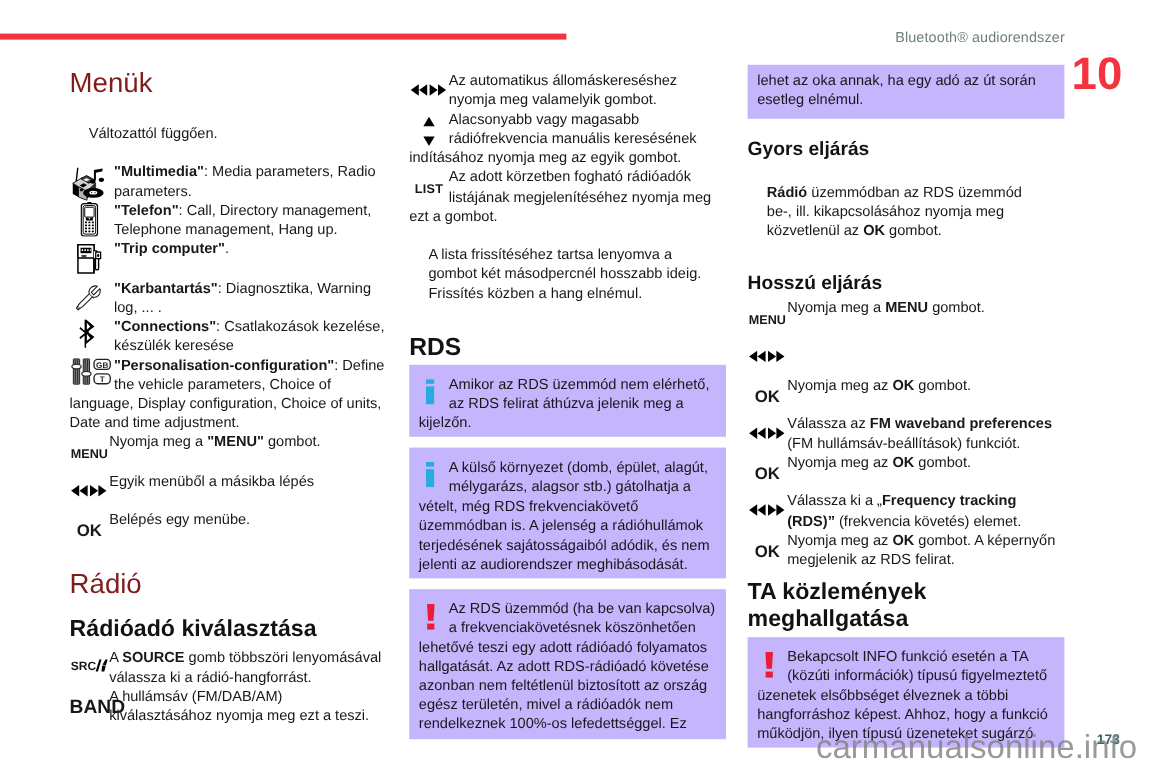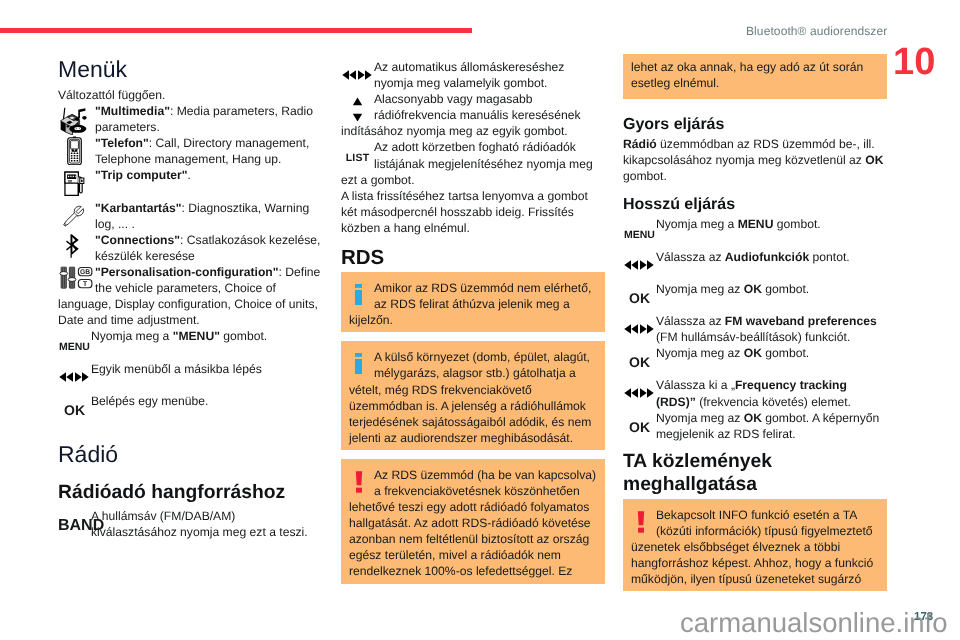--- a/index.html
+++ b/index.html
@@ -19,31 +19,31 @@
   .ico>svg{position:absolute;left:0;top:0;}
   .btn{float:left;width:33px;height:32.2px;font-weight:bold;font-size:10.5px;text-align:center;
        position:relative;box-sizing:border-box;line-height:1;}
   .btn>span,.btn>svg{position:absolute;}
   .btnsrc .srctxt{left:1px;top:11px;font-size:10px;}
   .btnsrc .srcic{left:21px;top:9px;}
   .col1{left:58px;top:58px;}
   .col2{left:341px;top:59px;}
   .col3{left:623px;top:54px;}
 
-  h2.sec{font-weight:normal;color:#0f172a;font-size:23px;line-height:23px;margin:0;padding:0 0 6px 0;}
+  h2.sec{font-weight:normal;color:#7f1d1d;font-size:23px;line-height:23px;margin:0;padding:0 0 6px 0;}
   h3.sub{font-size:19.3px;line-height:22px;font-weight:bold;margin:0;padding:10px 0 4px 0;color:#101214;}
   h2.sec2{padding:18px 0 0 0;height:29px;box-sizing:content-box;}
   h4.sub2{font-size:14px;line-height:18px;font-weight:bold;margin:0 0 1px 0;color:#16181a;}
-  p{margin:0;}
+  p{margin:16px;}
   b{font-weight:bold;}
 
   .ico{float:left;margin-right:4px;}
   .btn{float:left;font-weight:bold;text-align:center;}
 
-  .box{background:#fdba74;padding:8px 8px 4px 8px;margin:0 0 9px 0;position:relative;}
+  .box{background:#c4b5fd;padding:8px 8px 4px 8px;margin:0 0 9px 0;position:relative;}
   .boxico{float:left;width:25px;height:32.2px;position:relative;}
   .boxico>svg{position:absolute;left:6px;top:4px;}
   .btnupdn{height:32.2px;}
   .btnupdn>svg{left:11px;top:6px;}
   .btnarr>svg{left:1px;top:11px;}
   .btnlist{letter-spacing:0.2px;}
   h3.rds{font-size:20.5px;padding:11px 0 3px 0;}
   h4.sub2{font-size:16px;line-height:17px;font-weight:bold;margin:0;padding:8px 0 3px 0;color:#101214;}
   h4.h-long{padding-top:12px;}
   h3.ta{font-size:19.3px;line-height:23.5px;padding:8px 0 2px 0;}
@@ -221,22 +221,36 @@
       <div class="clr"></div>
     </div>
 
     <div class="step">
       <span class="btn btnok" style="font-size: 14px; padding-top: 10px;">OK</span>
         <span class="t">Belépés egy menübe.</span>
       <div class="clr"></div>
     </div>
 
     <h2 class="sec sec2">Rádió</h2>
-    <h3 class="sub">Rádióadó hangforráshoz</h3>
-
+    <h3 class="sub">Rádióadó kiválasztása</h3>
+
+    <div class="step">
+      <span class="btn btnsrc">
+          <span class="srctxt">SRC</span>
+          <svg class="srcic" viewBox="0 0 26 22" width="13" height="11">
+            <g fill="#000">
+              <path d="M7.5 1.0 L11.2 1.0 L5.2 21.0 L1.5 21.0 Z"></path>
+              <path d="M17.8 1.0 L21.5 1.0 L18.2 12.0 C16.8 10.4 14.8 9.7 12.5 10.2 Z"></path>
+              <path d="M12.3 11.4 C14.9 10.6 17.0 11.5 18.1 13.3 L15.7 21.0 L11.1 21.0 Z"></path>
+            </g>
+          </svg>
+        </span>
+      <span class="t"><span>A </span><b>SOURCE</b><span> gomb többszöri lenyomásával válassza ki a rádió-hangforrást.</span></span>
+      <div class="clr"></div>
+    </div>
 
     <div class="step">
       <span class="btn btnband" style="font-size: 16px; padding-top: 10px;">BAND</span>
         <span class="t">A hullámsáv (FM/DAB/AM) kiválasztásához nyomja meg ezt a teszi.</span>
       <div class="clr"></div>
     </div>
   </div>
 
   <div class="col col2">
     <div class="step">
@@ -334,21 +348,20 @@
       <span class="btn btnarr">
         <svg viewBox="0 0 60 20" width="30" height="10">
             <g fill="#000">
           <path d="M14.0 0.5 L14.0 19.5 L0.5 10.0 Z"></path>
               <path d="M28.0 0.5 L28.0 19.5 L14.5 10.0 Z"></path>
           <path d="M32.0 0.5 L32.0 19.5 L45.5 10.0 Z"></path>
               <path d="M46.0 0.5 L46.0 19.5 L59.5 10.0 Z"></path>
         </g>
           </svg>
       </span>
-        <span class="t"><span>Válassza az </span><b>Audiofunkciók</b><span> pontot.</span></span>
       <div class="clr"></div>
     </div>
 
     <div class="step s1">
       <span class="btn btnok" style="font-size: 14px; padding-top: 10px;">OK</span>
         <span class="t"><span>Nyomja meg az </span><b>OK</b><span> gombot.</span></span>
       <div class="clr"></div>
     </div>
 
     <div class="step">

